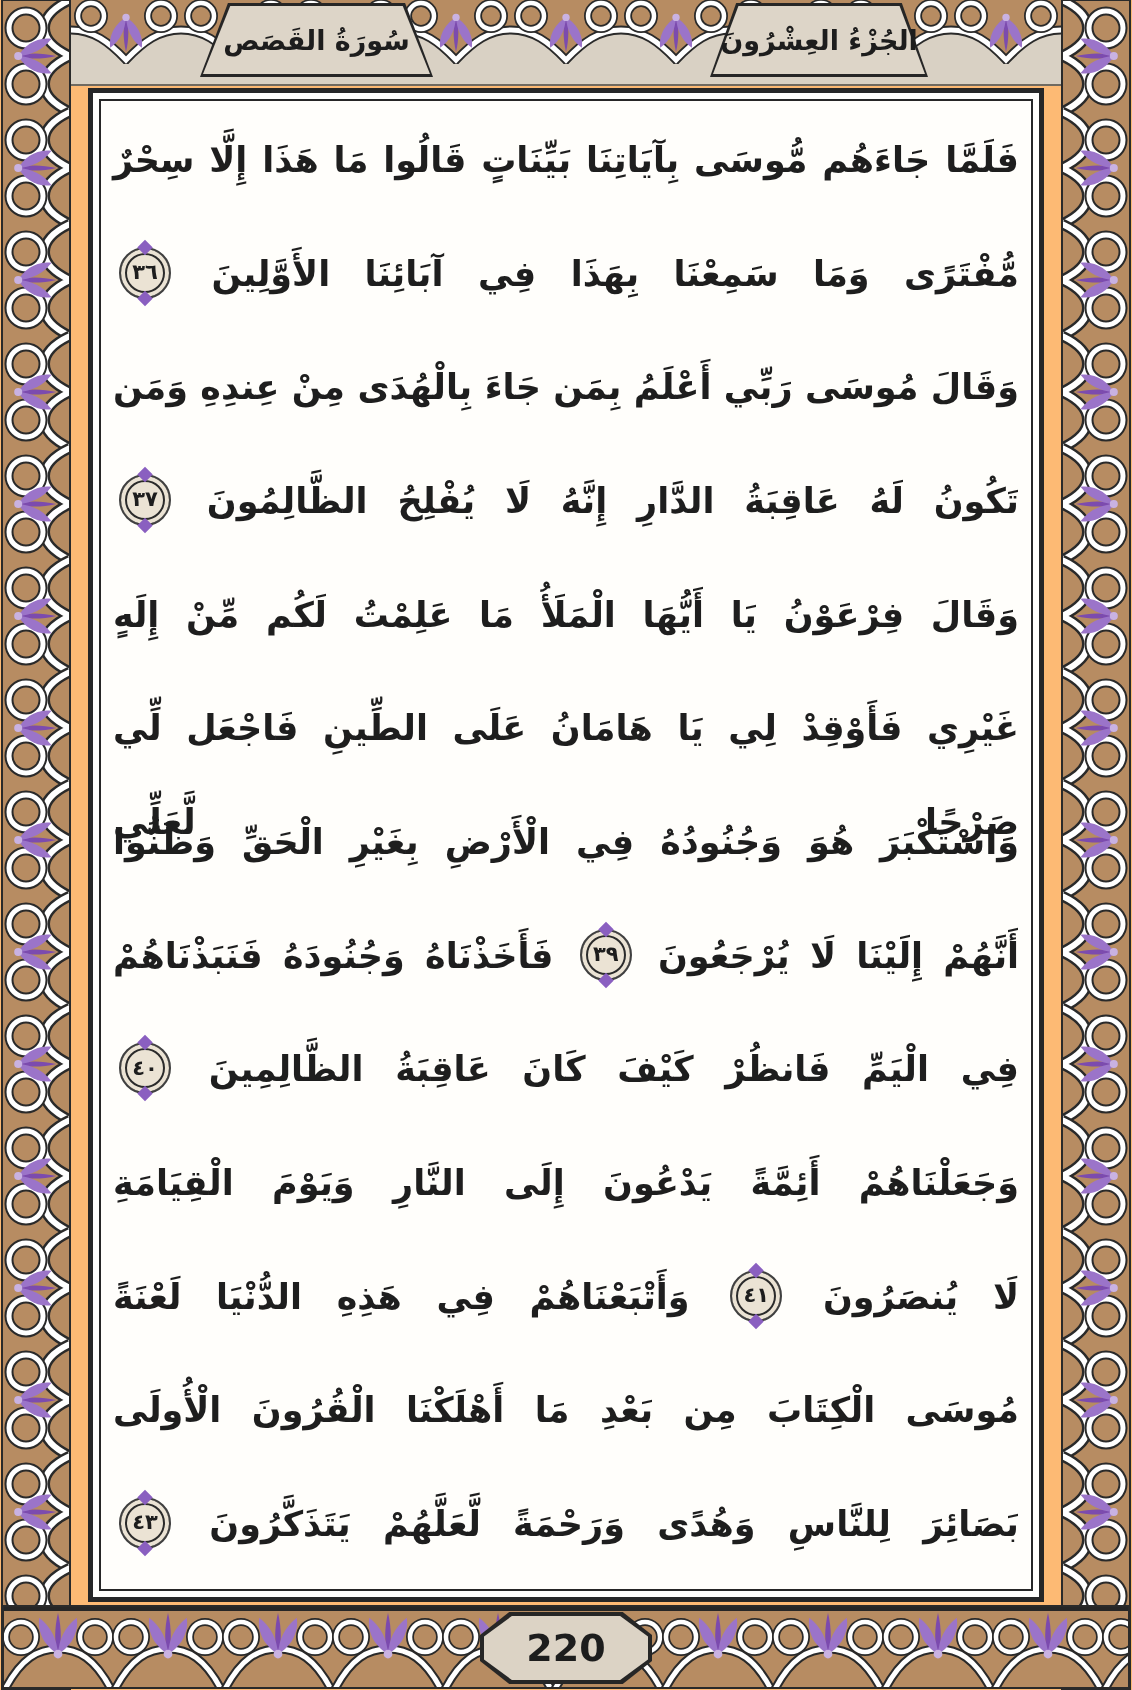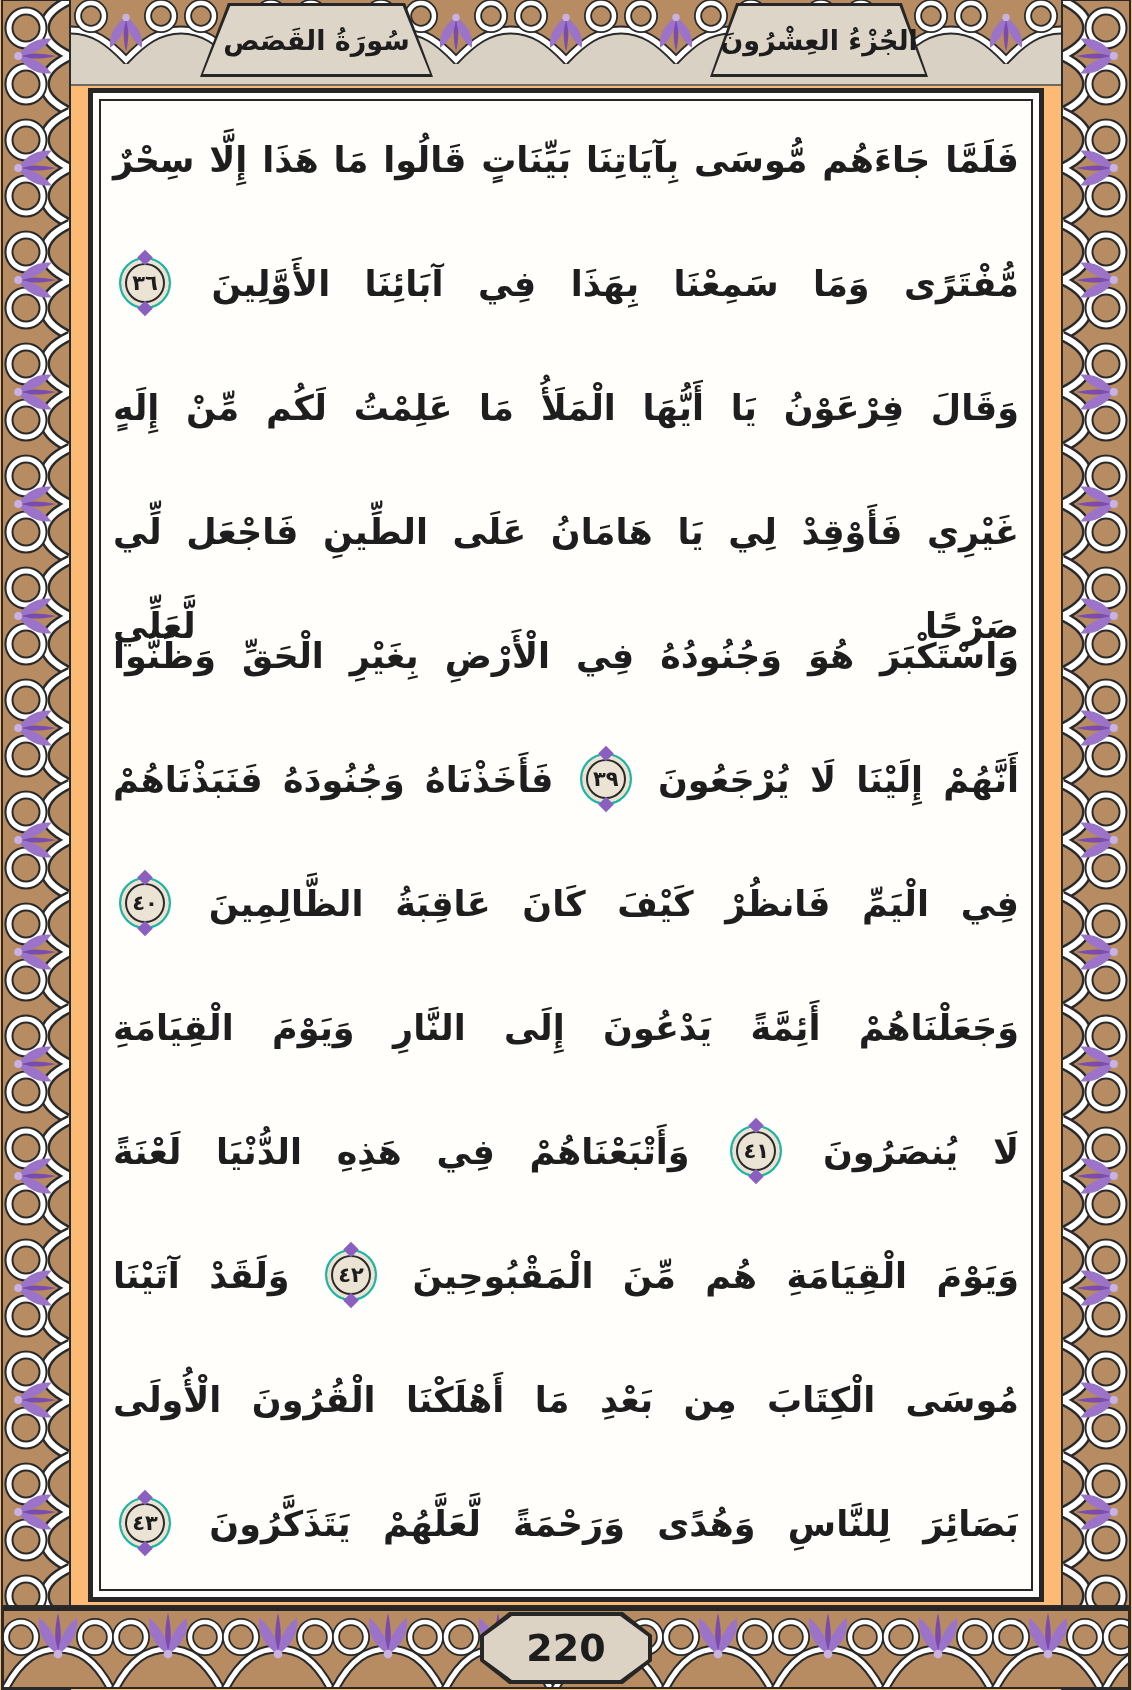--- a/index.html
+++ b/index.html
@@ -52,21 +52,21 @@
     width:100%; height:94px; line-height:94px;
     font-size:35px; font-weight:bold; color:#1e1e1e;
     text-align:justify; text-align-last:justify; text-justify:inter-word;
     white-space:normal;
   }
   
   .verse-badge {
     display:inline-flex; align-items:center; justify-content:center;
     width:52px; height:52px; border-radius:50%;
     background:#ebe3d4; color:#1d1d1d;
-    border:2px solid #14b8a6;
+    border:2px solid #404040;
     box-shadow: inset 0 0 0 4px #ebe3d4, inset 0 0 0 6px #2b2b2b;
     font-size:21px; font-weight:bold; line-height:1;
     position:relative; vertical-align:middle; top:-3px; margin:0 6px;
   }
   .verse-badge::before, .verse-badge::after {
     content:""; position:absolute; left:50%; width:11px; height:11px;
     background:#8a5fc0; transform:translateX(-50%) rotate(45deg);
   }
   .verse-badge::before { top:-7px; }
   .verse-badge::after  { bottom:-7px; }
@@ -208,28 +208,29 @@
       <div class="panel-shape-inner"></div>
     </div>
     <div class="panel-text">الجُزْءُ العِشْرُونَ</div>
   </div>
 
   <div class="frame">
     <div class="frame-inner">
       <div class="text-area">
           <div class="line"><span>فَلَمَّا جَاءَهُم مُّوسَى بِآيَاتِنَا بَيِّنَاتٍ قَالُوا مَا هَذَا إِلَّا سِحْرٌ</span> </div>
           <div class="line"><span>مُّفْتَرًى وَمَا سَمِعْنَا بِهَذَا فِي آبَائِنَا الأَوَّلِينَ</span> <span class="verse-badge">٣٦</span> </div>
+          <div class="line"><span>وَقَالَ مُوسَى رَبِّي أَعْلَمُ بِمَن جَاءَ بِالْهُدَى مِنْ عِندِهِ وَمَن</span> </div>
+          <div class="line"><span>تَكُونُ لَهُ عَاقِبَةُ الدَّارِ إِنَّهُ لَا يُفْلِحُ الظَّالِمُونَ</span> <span class="verse-badge">٣٧</span> </div>
           <div class="line"><span>وَقَالَ فِرْعَوْنُ يَا أَيُّهَا الْمَلَأُ مَا عَلِمْتُ لَكُم مِّنْ إِلَهٍ</span> </div>
           <div class="line"><span>غَيْرِي فَأَوْقِدْ لِي يَا هَامَانُ عَلَى الطِّينِ فَاجْعَل لِّي صَرْحًا لَّعَلِّي</span> </div>
           <div class="line"><span>وَاسْتَكْبَرَ هُوَ وَجُنُودُهُ فِي الْأَرْضِ بِغَيْرِ الْحَقِّ وَظَنُّوا</span> </div>
           <div class="line"><span>أَنَّهُمْ إِلَيْنَا لَا يُرْجَعُونَ</span> <span class="verse-badge">٣٩</span> <span>فَأَخَذْنَاهُ وَجُنُودَهُ فَنَبَذْنَاهُمْ</span> </div>
           <div class="line"><span>فِي الْيَمِّ فَانظُرْ كَيْفَ كَانَ عَاقِبَةُ الظَّالِمِينَ</span> <span class="verse-badge">٤٠</span> </div>
           <div class="line"><span>وَجَعَلْنَاهُمْ أَئِمَّةً يَدْعُونَ إِلَى النَّارِ وَيَوْمَ الْقِيَامَةِ</span> </div>
           <div class="line"><span>لَا يُنصَرُونَ</span> <span class="verse-badge">٤١</span> <span>وَأَتْبَعْنَاهُمْ فِي هَذِهِ الدُّنْيَا لَعْنَةً</span> </div>
-          <div class="line"><span>وَيَوْمَ الْقِيَامَةِ هُم مِّنَ الْمَقْبُوحِينَ</span> <span class="verse-badge">٤٢</span> <span>وَلَقَدْ آتَيْنَا</span> </div>
           <div class="line"><span>مُوسَى الْكِتَابَ مِن بَعْدِ مَا أَهْلَكْنَا الْقُرُونَ الْأُولَى</span> </div>
           <div class="line"><span>بَصَائِرَ لِلنَّاسِ وَهُدًى وَرَحْمَةً لَّعَلَّهُمْ يَتَذَكَّرُونَ</span> <span class="verse-badge">٤٣</span> </div>
         </div>
     </div>
   </div>
 
   <div class="cartouche">
     <div class="cartouche-inner">220</div>
   </div>
 

